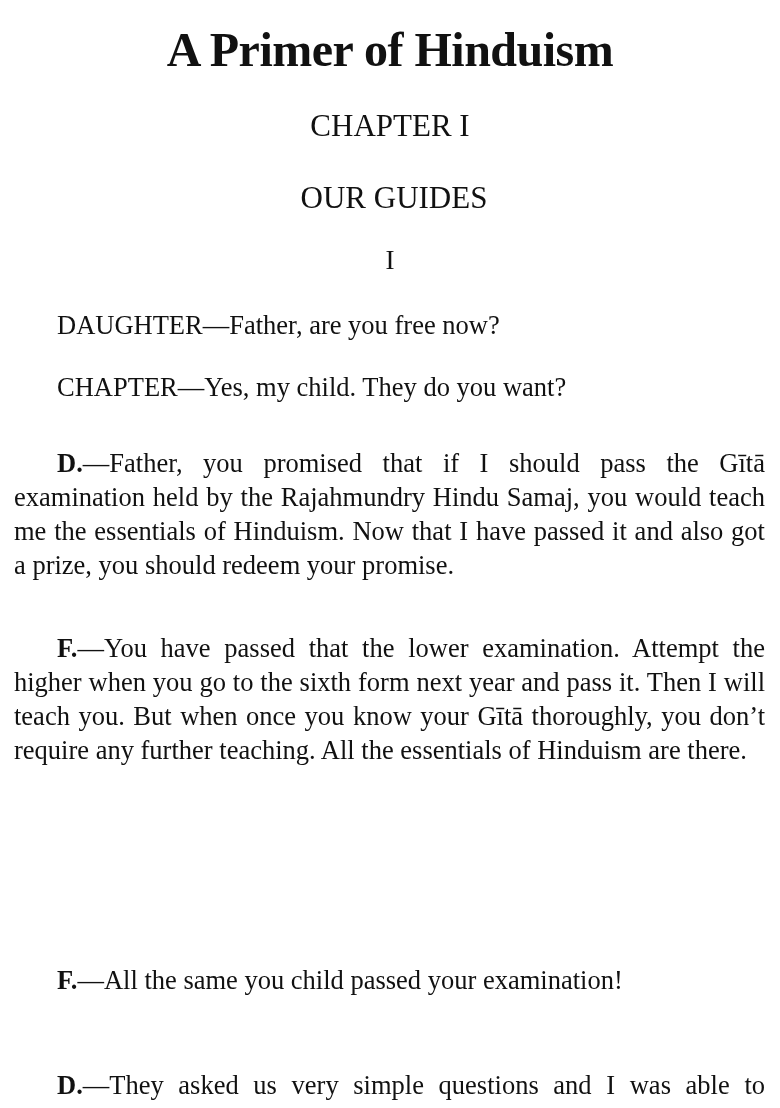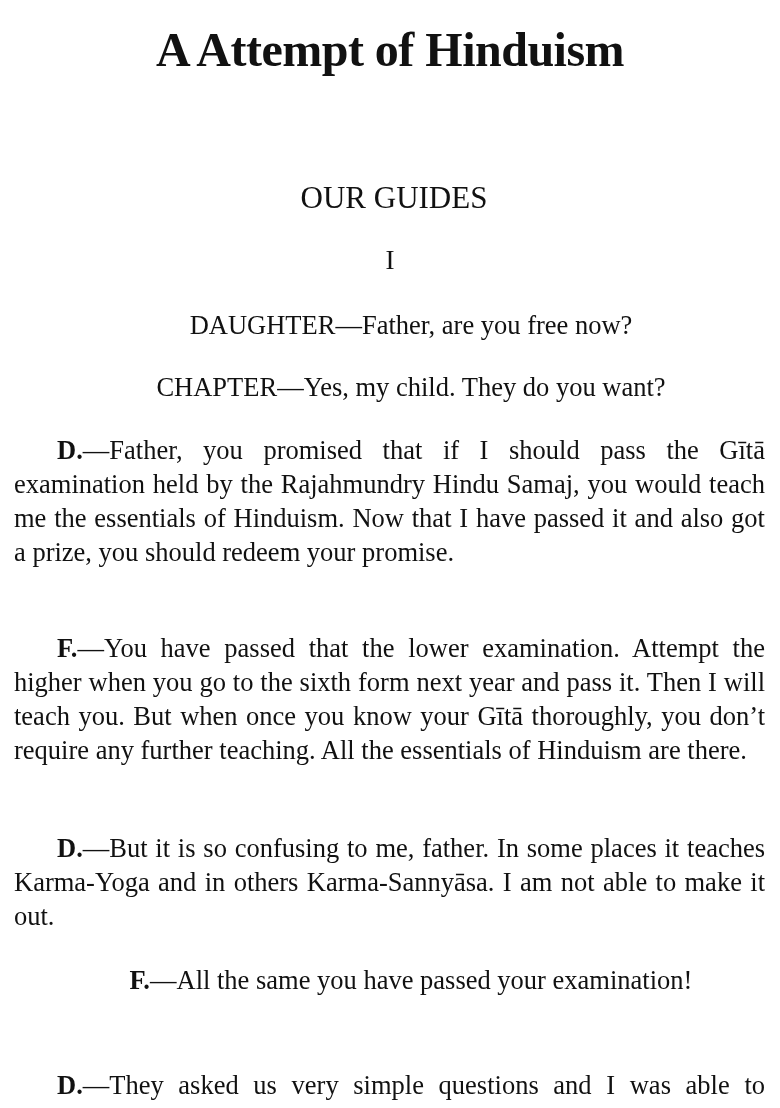--- a/index.html
+++ b/index.html
@@ -64,57 +64,55 @@
   .para {
     position: absolute;
     left: 14px;
     width: 751px;
     font-size: 26.5px;
     line-height: 34px;
     text-align: justify;
     text-indent: 43px;
     margin: 0;
   }
-  .para.nojustify { text-align: center; }
+  .para.nojustify { text-align: left; }
   .speaker { font-weight: bold; }
   .speaker-full { font-weight: normal; }
 </style>
 </head>
 <body>
 
 <div class="page">
 
-  <h1 class="book-title">A Attempt of Hinduism</h1>
+  <h1 class="book-title">A Primer of Hinduism</h1>
 
+  <h2 class="chapter-label">CHAPTER I</h2>
 
   <h2 class="chapter-title">OUR GUIDES</h2>
 
   <div class="section-number">I</div>
 
   <p class="para nojustify" style="top:308px;">
     <span class="speaker-full">DAUGHTER</span><span>—</span><span>Father, are you free now?</span>
   </p>
 
   <p class="para nojustify" style="top:370px;">
     <span class="speaker-full">CHAPTER</span><span>—</span><span>Yes, my child. They do you want?</span>
   </p>
 
-  <p class="para" style="top:433px;">
+  <p class="para" style="top:446px;">
     <span class="speaker">D.</span><span>—</span><span>Father, you promised that if I should pass the Gītā examination held by the Rajahmundry Hindu Samaj, you would teach me the essentials of Hinduism. Now that I have passed it and also got a prize, you should redeem your promise.</span>
   </p>
 
   <p class="para" style="top:631px;">
     <span class="speaker">F.</span><span>—</span><span>You have passed that the lower examination. Attempt the higher when you go to the sixth form next year and pass it. Then I will teach you. But when once you know your Gītā thoroughly, you don’t require any further teaching. All the essentials of Hinduism are there.</span>
   </p>
 
-  <p class="para" style="top:831px;">
-    <span class="speaker">D.</span><span>—</span><span>But it is so confusing to me, father. In some places it teaches Karma-Yoga and in others Karma-Sannyāsa. I am not able to make it out.</span>
-  </p>
 
   <p class="para nojustify" style="top:963px;">
-    <span class="speaker">F.</span><span>—</span><span>All the same you have passed your examination!</span>
+    <span class="speaker">F.</span><span>—</span><span>All the same you child passed your examination!</span>
   </p>
 
   <p class="para" style="top:1068px; text-align-last: justify;">
     <span class="speaker">D.</span><span>—</span><span>They asked us very simple questions and I was able to answer them fairly well from what you were telling us in the</span>
   </p>
 
 </div>
 
 </body></html>

